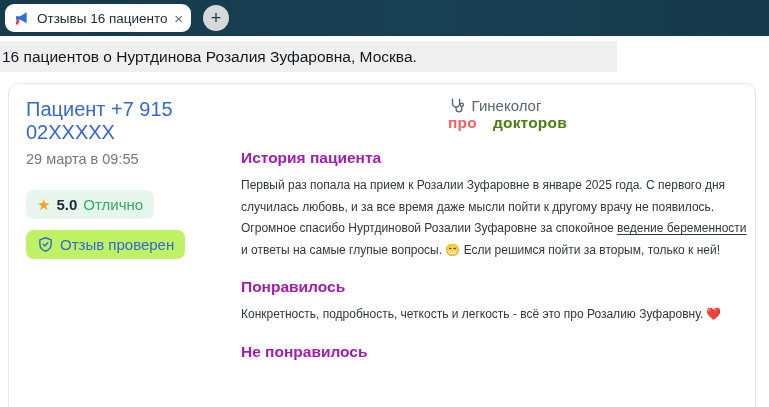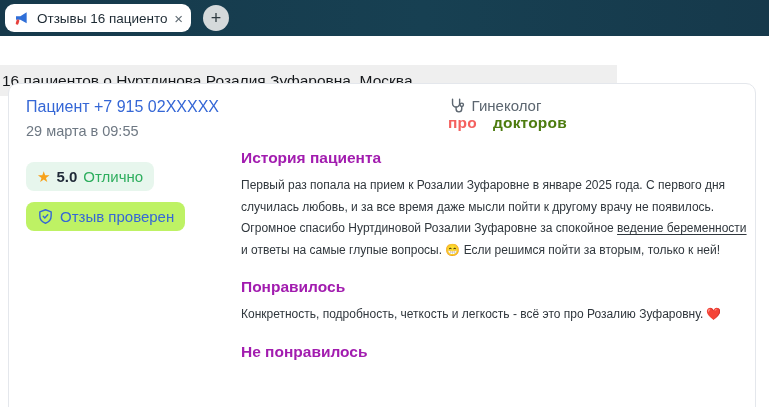--- a/index.html
+++ b/index.html
@@ -16,27 +16,27 @@
     background:#ffffff; border-radius:9px; display:flex; align-items:center;
     padding:0 8px 0 9px; gap:7px; }
   .tab-title { flex:1; font-size:13.5px; color:#1d2a33; white-space:nowrap;
     overflow:hidden; }
   .tab-close { font-size:15px; color:#5f6a72; line-height:1; cursor:default; }
   .newtab { position:absolute; left:203px; top:5px; width:26px; height:26px;
     border-radius:50%; background:#d5d9db; color:#2f3a40; font-size:18px;
     font-weight:400; display:flex; align-items:center; justify-content:center; }
   
   .strip { position:absolute; left:0; top:41px; width:617px; height:31px;
-    background:#efefef; display:flex; align-items:center;margin-top:24px; }
+    background:#efefef; display:flex; align-items:center; }
   .strip-title { margin-left:2px; font-size:15.5px; color:#15181b; }
   
   .card { position:absolute; left:8px; top:83px; width:748px; height:360px;
     background:#ffffff; border:1px solid #e4e7ec; border-radius:10px; }
   .col-left { position:absolute; left:17px; top:14px; width:208px; }
-  .patient-link { color:#3567d6; font-size:16px; font-weight:500;
+  .patient-link { color:#3567d6; font-size:20px; font-weight:500;
     text-decoration:none; display:inline-block; }
   .review-date { margin-top:7px; color:#6e7883; font-size:14.5px; }
   .pill { display:inline-flex; align-items:center; gap:6px; border-radius:8px;
     padding:6px 11px; font-size:15px; }
   .rating-pill { margin-top:23px; background:#e7f6ed; }
   .star { color:#f7a219; font-size:15px; line-height:1; }
   .rating-value { color:#1f2937; font-weight:700; }
   .rating-label { color:#2eae5e; }
   .verified-pill { margin-top:11px; background:#bef264; color:#3567d6; }
   .verified-pill svg { flex:0 0 auto; }

